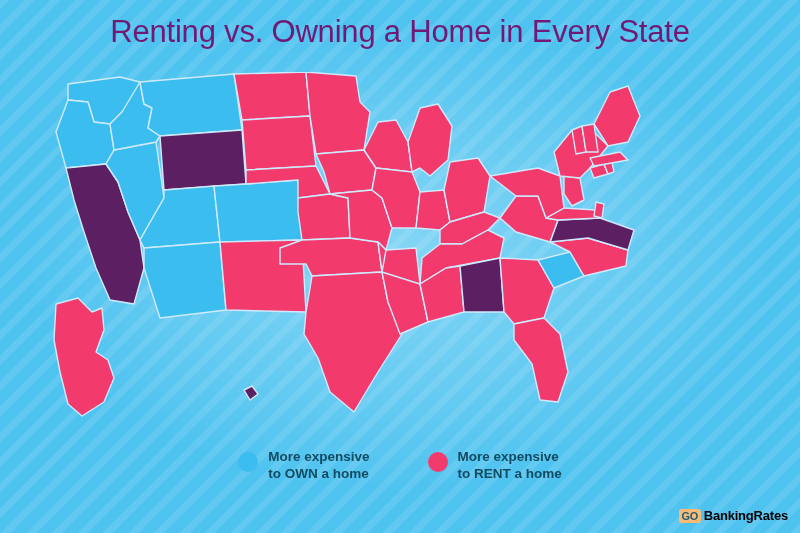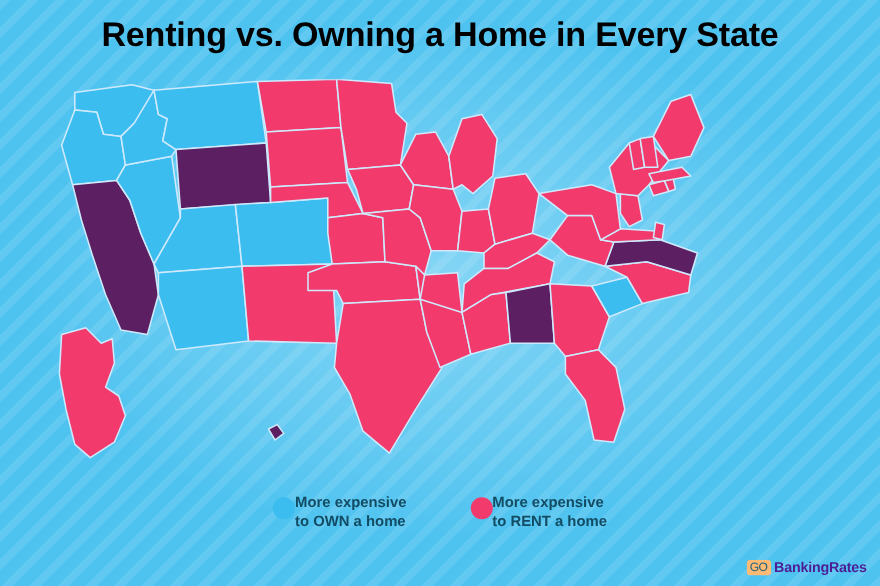--- a/index.html
+++ b/index.html
@@ -36,23 +36,23 @@
     position: absolute;
     inset: 0;
     background: radial-gradient(ellipse 62% 58% at 50% 48%, rgba(255,255,255,0.30) 0%, rgba(255,255,255,0.12) 48%, rgba(255,255,255,0.0) 75%);
   }
   #title {
     position: absolute;
     top: 14px;
     left: 0;
     width: 800px;
     text-align: center;
-    color: #000000;
+    color: #701a75;
     font-size: 31px;
-    font-weight: bold;
+    font-weight: normal;
     letter-spacing: -0.2px;
     line-height: 36px;
   }
   #map-wrap {
     position: absolute;
     top: 72px;
     left: 48px;
     width: 712px;
     height: 360px;
   }
@@ -71,20 +71,21 @@
     top: 448px;
     left: 0;
     width: 800px;
     display: flex;
     justify-content: center;
     gap: 58px;
   }
   .legend-item {
     display: flex;
     align-items: flex-start;
+    gap: 10px;
   }
   .legend-dot {
     width: 20px;
     height: 20px;
     border-radius: 50%;
     margin-top: 4px;
     flex: 0 0 auto;
   }
   .legend-label {
     color: #134b63;
@@ -106,28 +107,28 @@
     right: 12px;
     bottom: 10px;
     display: flex;
     align-items: center;
     gap: 3px;
   }
   #logo .go-badge {
     background: #fdba74;
     color: #1b5f7a;
     font-size: 11px;
-    font-weight: normal;
+    font-weight: bold;
     border-radius: 3px;
     padding: 1px 3px;
     line-height: 12px;
     letter-spacing: -0.5px;
   }
   #logo .logo-text {
-    color: #4c1d95;
+    color: #000000;
     font-size: 13px;
     font-weight: bold;
     letter-spacing: -0.2px;
   }
 </style>
 </head>
 <body>
 
 <div id="root">
   <div id="stripes"></div>

